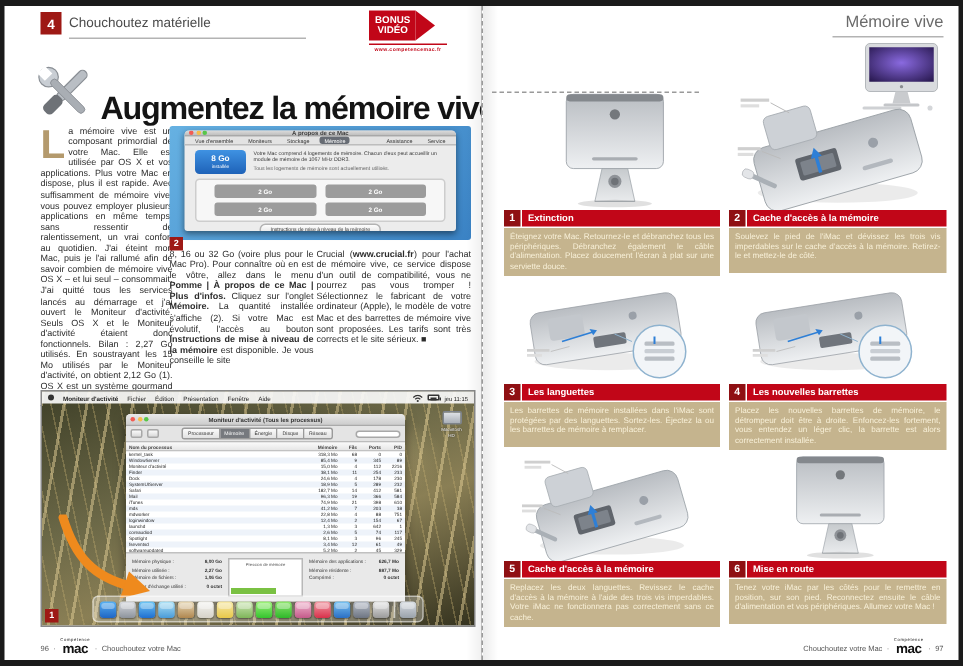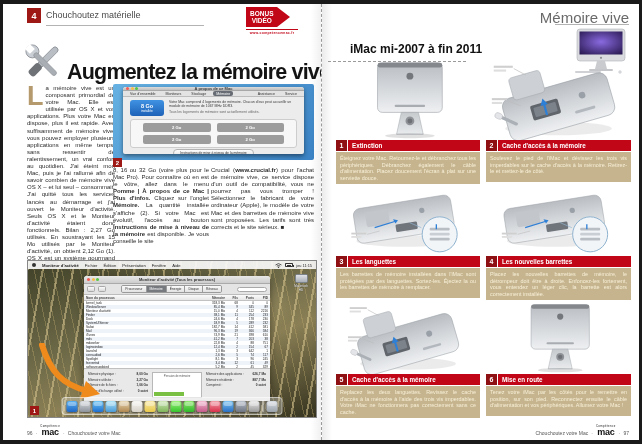--- a/index.html
+++ b/index.html
@@ -113,21 +113,21 @@
 
   
   .footer{position:absolute;top:421px;display:flex;align-items:flex-end;gap:3px;font-size:5px;color:#555;}
   .footer-left{left:24px;}
   .footer-right{right:10px;}
   .brand{display:flex;flex-direction:column;align-items:center;line-height:3px;color:#111;justify-content:center;}
   .brand .b-top{font-size:2.8px;letter-spacing:.4px;}
   .brand .b-main{font-size:9px;font-weight:bold;line-height:8px;letter-spacing:-.3px;}
 
   
-  .r-hdr{position:absolute;right:10px;top:5px;font-size:15px;color:#6a6a6a;}
+  .r-hdr{position:absolute;right:10px;top:5px;font-size:11px;color:#6a6a6a;}
   .r-rule{position:absolute;right:10px;top:20px;width:74px;height:1px;background:#b3b3b3;}
   .imac-mini{position:absolute;right:10px;top:24px;}
   .r-title{position:absolute;left:28px;top:38px;font-size:12px;font-weight:bold;color:#111;}
   .r-dash{position:absolute;left:6px;top:57px;width:138px;border-top:1px dashed #9a9a9a;}
   #steps{position:absolute;left:0;top:0;right:0;bottom:0;}
   .step{position:absolute;}
   .step-photo{width:100%;display:flex;align-items:flex-end;justify-content:center;}
   .ill{width:100%;height:100%;}
   .step-cap{display:flex;gap:1px;height:11px;}
   .step-num{width:11px;background:#8f1013;color:#fff;font-size:7px;font-weight:bold;display:flex;align-items:center;justify-content:center;flex:none;}
@@ -558,21 +558,20 @@
     <svg class="imac-mini" width="56" height="46" viewBox="0 0 56 46">
       <rect x="4" y="1" width="48" height="32" rx="3" fill="#d9dbde" stroke="#aeb2b6" stroke-width=".6"></rect>
       <rect x="6.5" y="3.5" width="43" height="23" fill="url(#gpur)"></rect>
       <circle cx="28" cy="29.8" r="1.1" fill="#8a8d90"></circle>
       <path d="M24,33 L32,33 L34,41 L22,41 Z" fill="#c9cbce"></path>
       <rect x="16" y="41" width="24" height="2" rx="1" fill="#c4c6c9"></rect>
       <rect x="2" y="43" width="26" height="2" rx="1" fill="#cfd1d4"></rect>
       <circle cx="47" cy="44" r="1.7" fill="#d4d6d9"></circle>
     </svg>
 
-    <div class="r-title">iMac mi-2007 à fin 2011</div>
     <div class="r-dash"></div>
 
     <div id="steps">
         <div class="step" style="left: 14px; top: 56px; width: 144px;">
           <div class="step-photo" style="height: 80px;">
             <svg class="ill" viewBox="0 0 140 84" preserveAspectRatio="xMidYMax meet">
               <use href="#ill-rear"></use>
             </svg>
           </div>
           <div class="step-cap">

